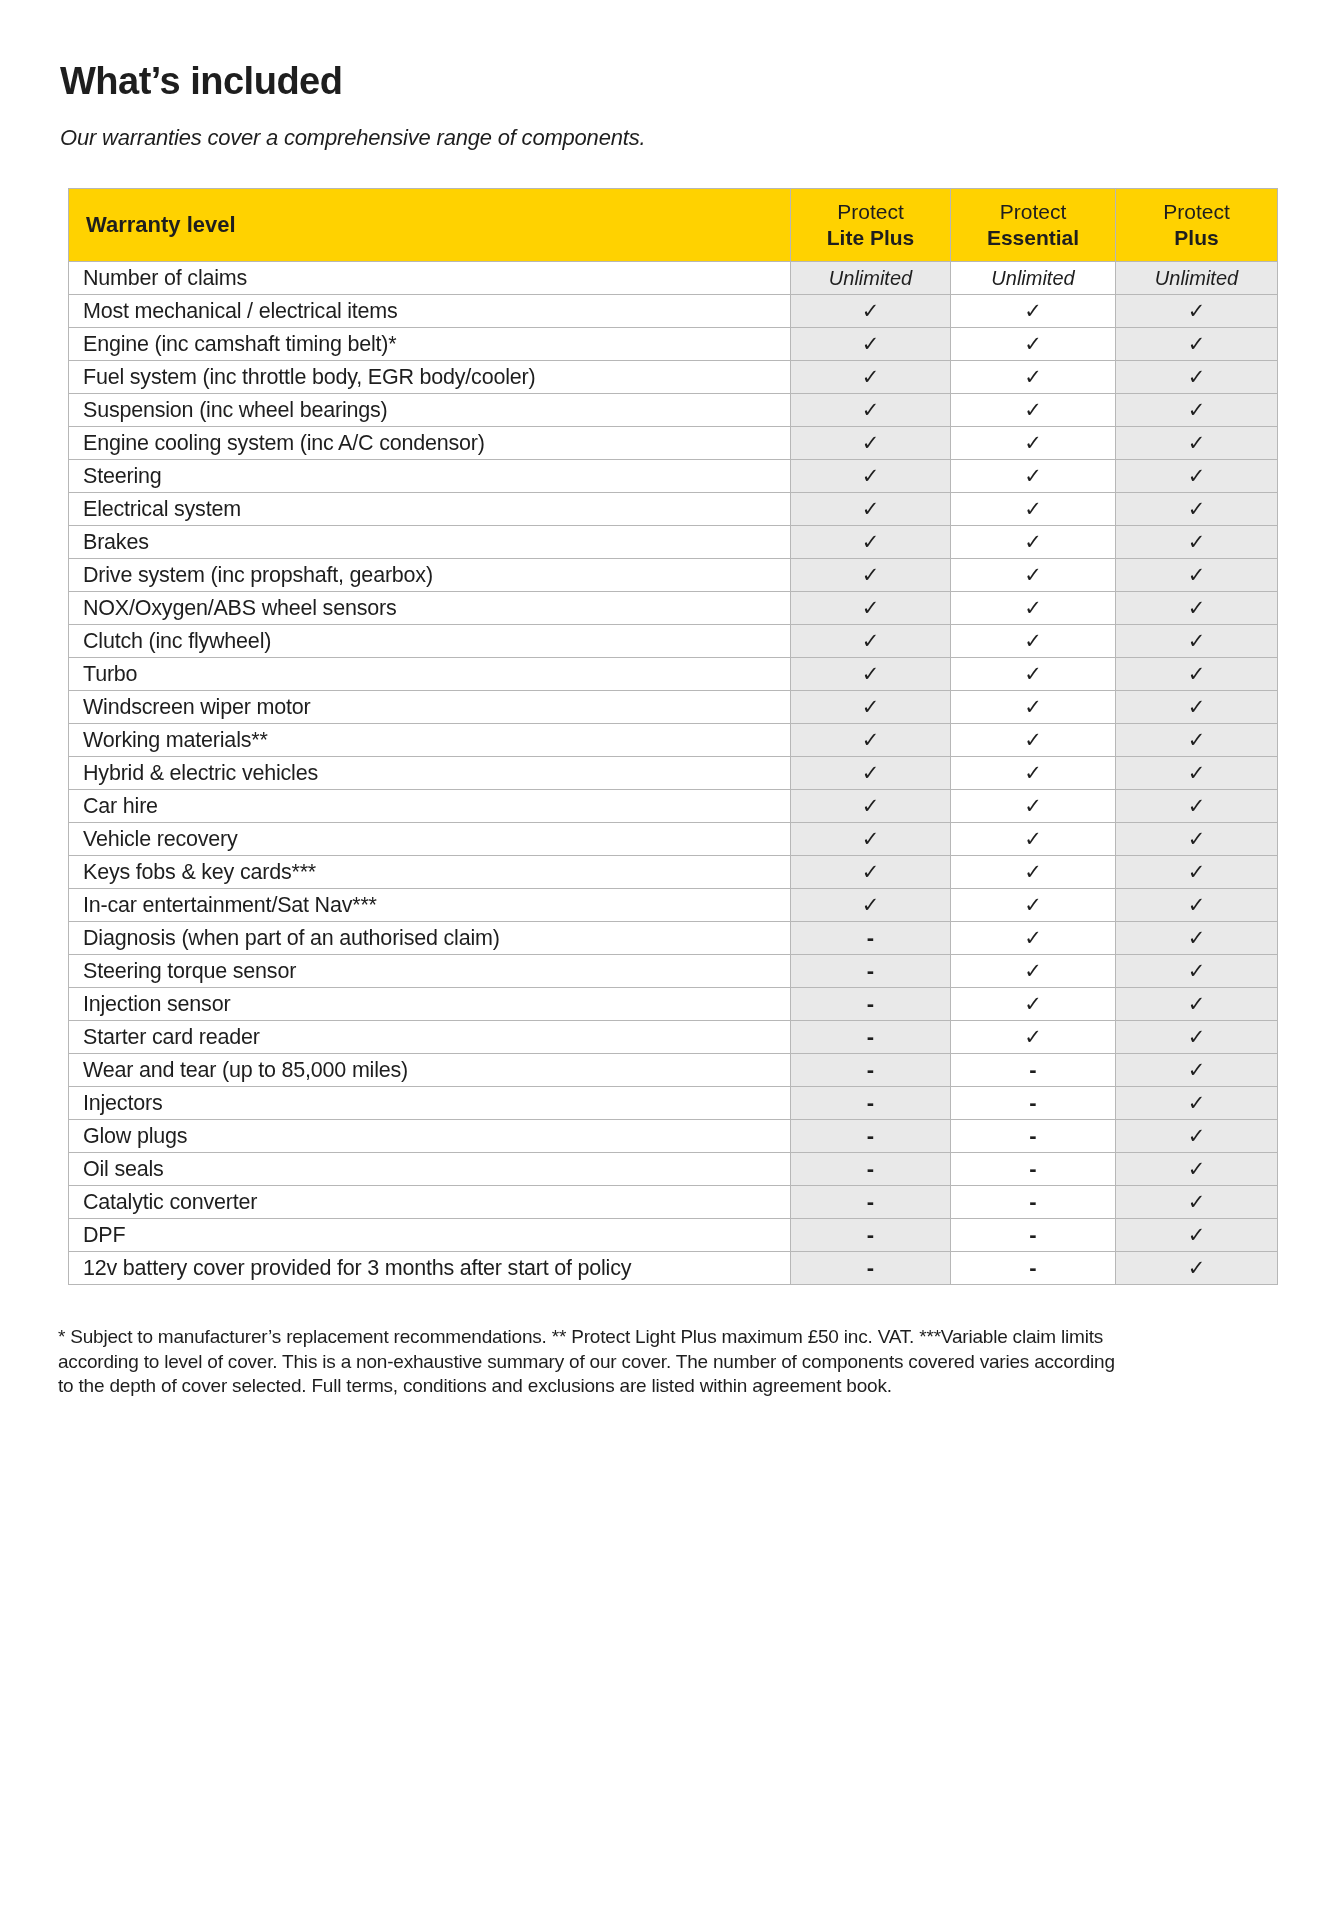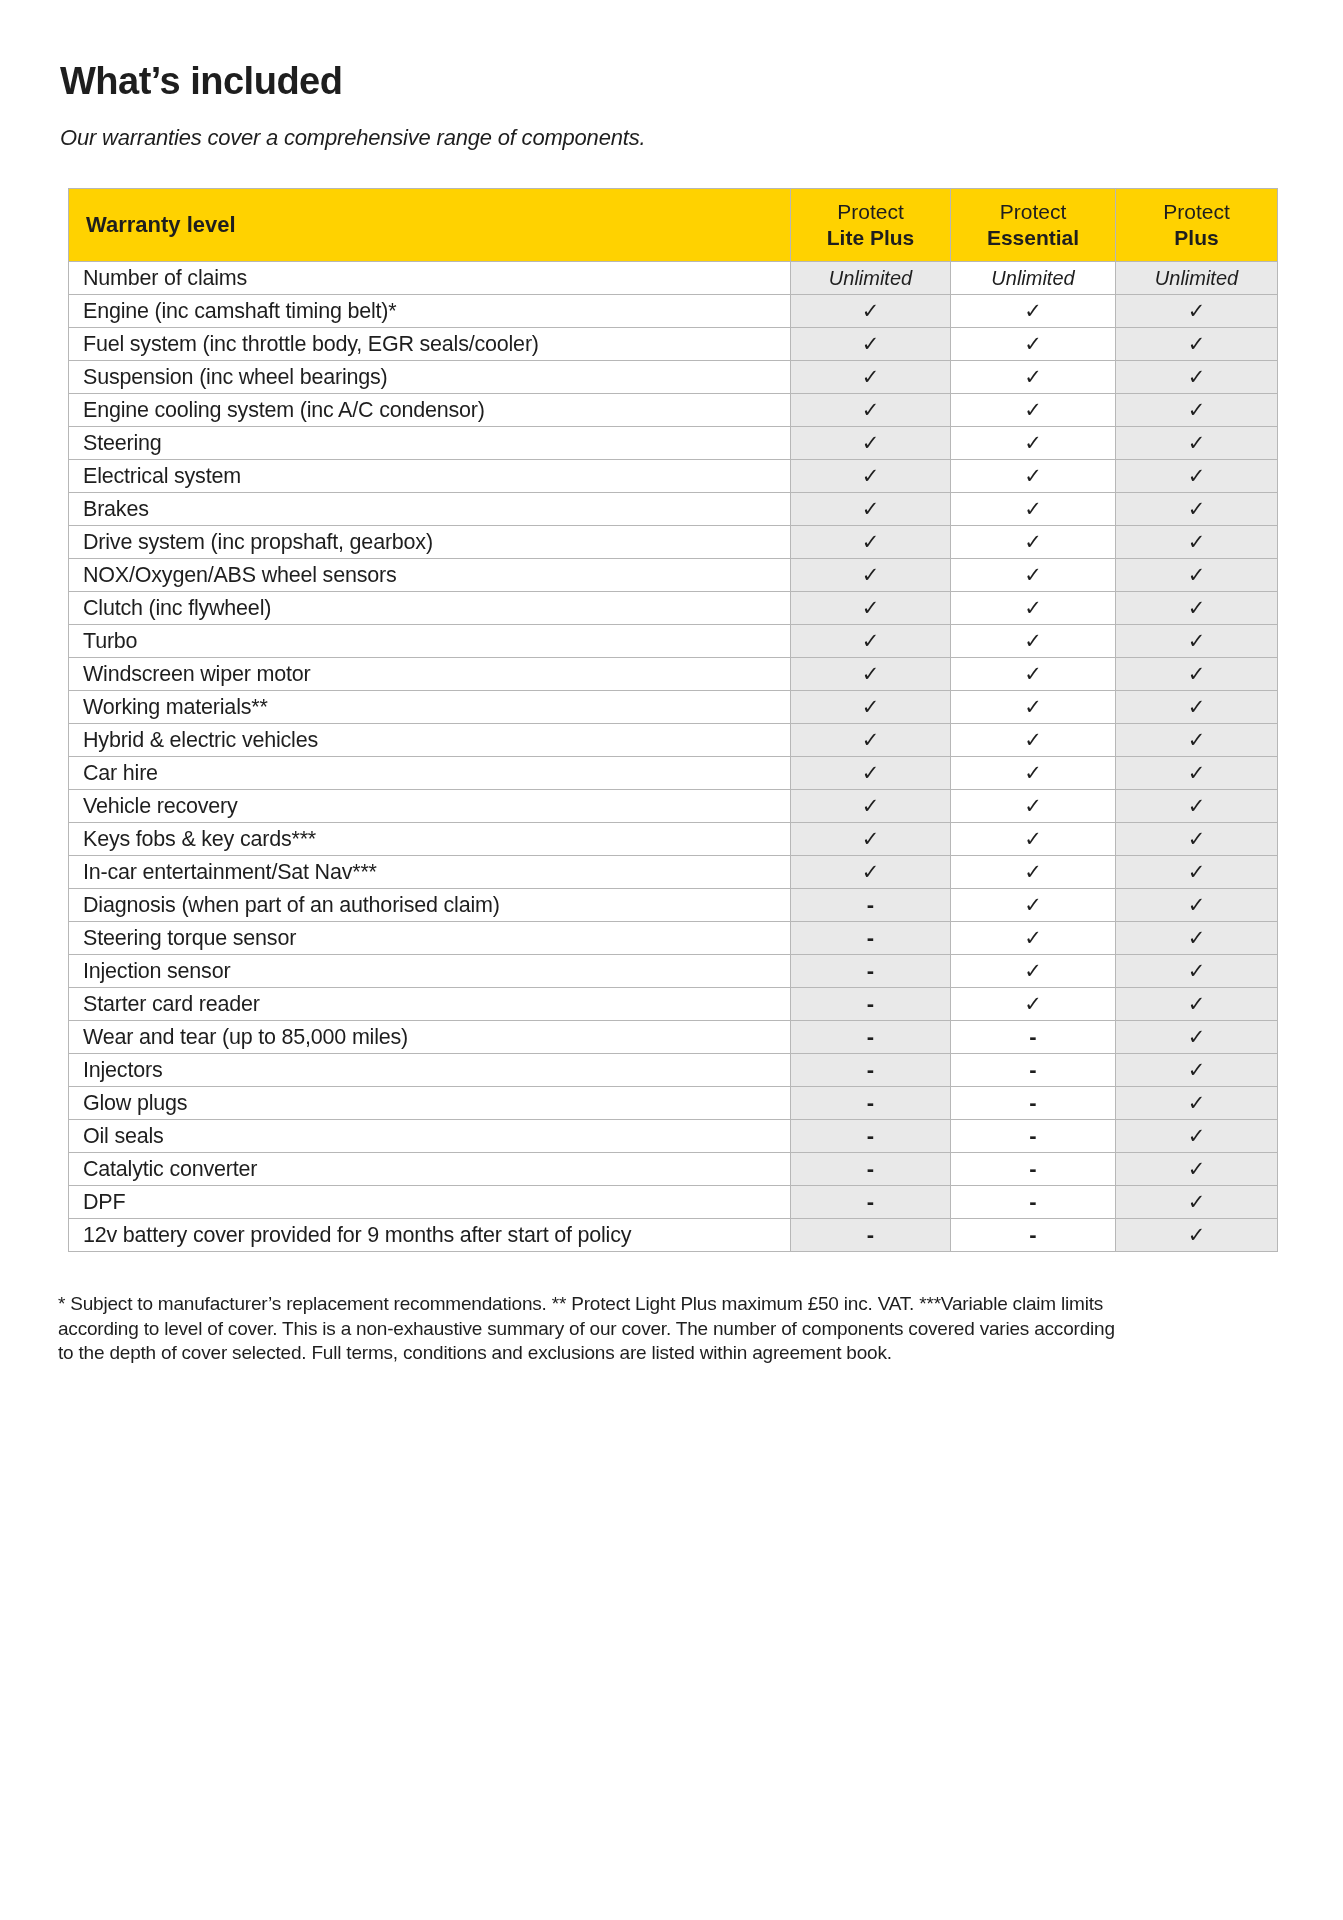--- a/index.html
+++ b/index.html
@@ -105,27 +105,33 @@
       </tr>
     </thead>
     <tbody>
         <tr>
           <td class="label-cell">Number of claims</td>
           <td class="value-cell shaded"><span class="cell-text">Unlimited</span></td>
           <td class="value-cell"><span class="cell-text">Unlimited</span></td>
           <td class="value-cell shaded"><span class="cell-text">Unlimited</span></td>
         </tr>
         <tr>
+          <td class="label-cell">Most mechanical / electrical items</td>
+          <td class="value-cell shaded"><span class="check">✓</span></td>
+          <td class="value-cell"><span class="check">✓</span></td>
+          <td class="value-cell shaded"><span class="check">✓</span></td>
+        </tr>
+        <tr>
           <td class="label-cell">Engine (inc camshaft timing belt)*</td>
           <td class="value-cell shaded"><span class="check">✓</span></td>
           <td class="value-cell"><span class="check">✓</span></td>
           <td class="value-cell shaded"><span class="check">✓</span></td>
         </tr>
         <tr>
-          <td class="label-cell">Fuel system (inc throttle body, EGR seals/cooler)</td>
+          <td class="label-cell">Fuel system (inc throttle body, EGR body/cooler)</td>
           <td class="value-cell shaded"><span class="check">✓</span></td>
           <td class="value-cell"><span class="check">✓</span></td>
           <td class="value-cell shaded"><span class="check">✓</span></td>
         </tr>
         <tr>
           <td class="label-cell">Suspension (inc wheel bearings)</td>
           <td class="value-cell shaded"><span class="check">✓</span></td>
           <td class="value-cell"><span class="check">✓</span></td>
           <td class="value-cell shaded"><span class="check">✓</span></td>
         </tr>
@@ -273,21 +279,21 @@
           <td class="value-cell"><span class="dash">-</span></td>
           <td class="value-cell shaded"><span class="check">✓</span></td>
         </tr>
         <tr>
           <td class="label-cell">DPF</td>
           <td class="value-cell shaded"><span class="dash">-</span></td>
           <td class="value-cell"><span class="dash">-</span></td>
           <td class="value-cell shaded"><span class="check">✓</span></td>
         </tr>
         <tr>
-          <td class="label-cell">12v battery cover provided for 9 months after start of policy</td>
+          <td class="label-cell">12v battery cover provided for 3 months after start of policy</td>
           <td class="value-cell shaded"><span class="dash">-</span></td>
           <td class="value-cell"><span class="dash">-</span></td>
           <td class="value-cell shaded"><span class="check">✓</span></td>
         </tr>
       </tbody>
   </table>
 
   <p class="footnote">
     <span>* Subject to manufacturer’s replacement recommendations. ** Protect Light Plus maximum £50 inc. VAT. ***Variable claim limits</span>
     <span>according to level of cover. This is a non-exhaustive summary of our cover. The number of components covered varies according</span>

